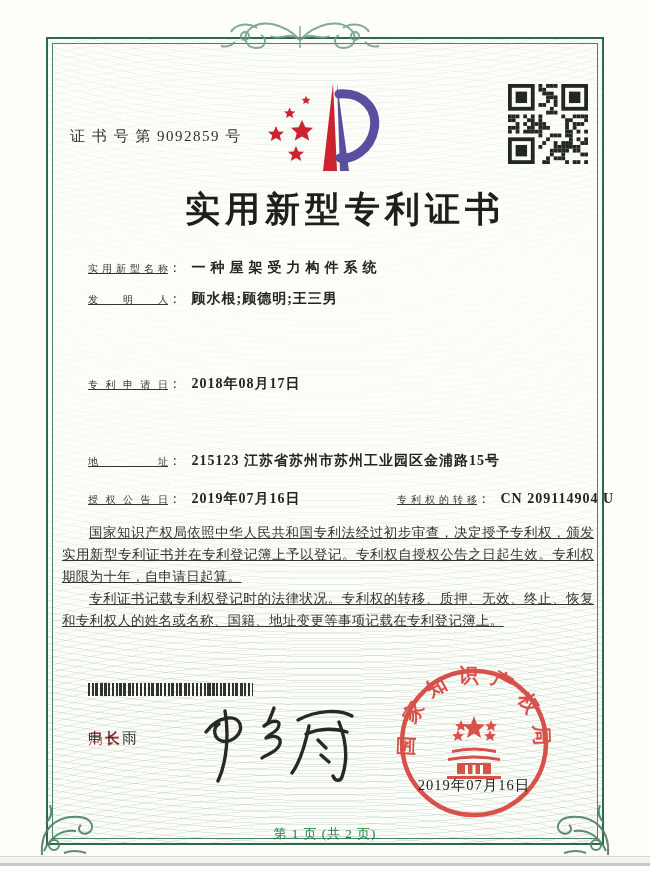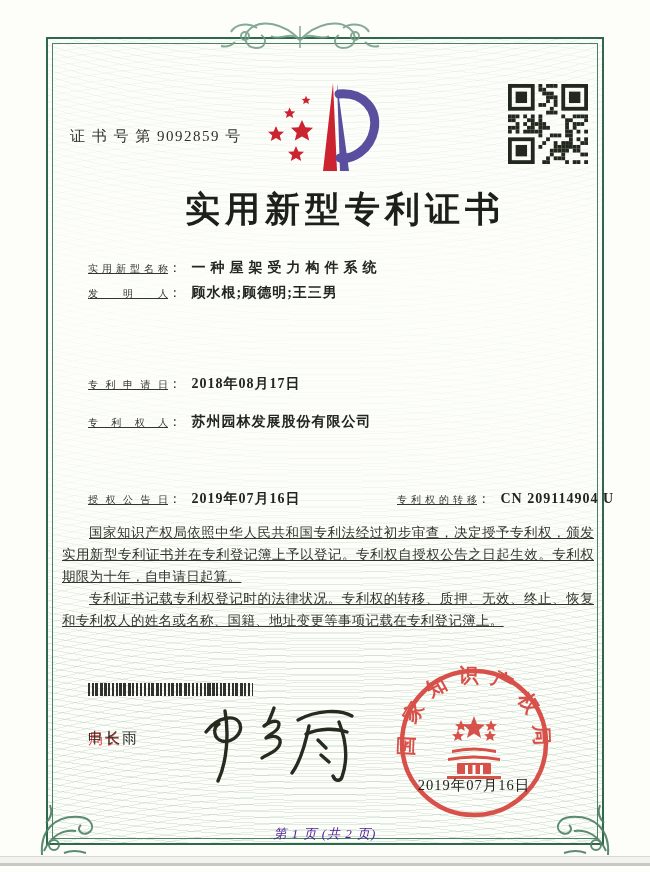--- a/index.html
+++ b/index.html
@@ -52,21 +52,21 @@
 
   .signer-title { position:absolute; left:88px; top:730px; font-size:15px; color:#ef4444; letter-spacing:2px; }
   .signer-name  { position:absolute; left:88px; top:729px; font-size:15px; color:#2c2e28; letter-spacing:2px; }
   .signature { position:absolute; left:188px; top:678px; }
 
   .seal { position:absolute; left:395px; top:664px; }
   .seal-date { position:absolute; left:398px; top:776px; width:152px; text-align:center;
     font-size:14.5px; color:#20221e; letter-spacing:1px; }
 
   .footer { position:absolute; left:0; top:825px; width:650px; text-align:center;
-    font-size:13px; color:#4c1d95; letter-spacing:1px;font-style:italic; }
+    font-size:13px; color:#15803d; letter-spacing:1px; }
 
   .ornament-top { position:absolute; left:205px; top:16px; }
   .ornament-bl  { position:absolute; left:36px; top:793px; }
   .ornament-br  { position:absolute; left:548px; top:793px; transform:scaleX(-1); }
 
   .scan-edge { position:absolute; left:0; top:856px; width:650px; height:10px;
     border-top:1px solid #d9d9d4; border-bottom:3px solid #c9c9c4; background:#f2f2ee; }
 </style>
 </head>
 <body>
@@ -257,28 +257,28 @@
         <rect x="1.90" y="55.24" width="22.86" height="22.86" fill="none" stroke="#23281f" stroke-width="3.81"></rect>
         <rect x="7.62" y="60.95" width="11.43" height="11.43" fill="#23281f"></rect>
       </svg>
   </div>
 
   <h1 class="title">实用新型专利证书</h1>
 
   <div class="frow" style="top:259px">
     <span class="flabel">实用新型名称</span><span class="fcolon">：</span><span class="fvalue wide">一种屋架受力构件系统</span>
   </div>
-  <div class="frow" style="top:284px">
+  <div class="frow" style="top:290px">
     <span class="flabel">发明人</span><span class="fcolon">：</span><span class="fvalue">顾水根;顾德明;王三男</span>
   </div>
   <div class="frow" style="top:375px">
     <span class="flabel">专利申请日</span><span class="fcolon">：</span><span class="fvalue">2018年08月17日</span>
   </div>
-  <div class="frow" style="top:413px">
-    <span class="flabel">专利权人</span><span class="fcolon">：</span><span class="fvalue">苏州园林发展股份有限公司</span>
+  <div class="frow" style="top:452px">
+    <span class="flabel">地址</span><span class="fcolon">：</span><span class="fvalue">215123 江苏省苏州市苏州工业园区金浦路15号</span>
   </div>
   <div class="frow" style="top:490px">
     <span class="flabel">授权公告日</span><span class="fcolon">：</span><span class="fvalue">2019年07月16日</span>
     <span class="grant-no">
       <span class="flabel">专利权的转移</span><span class="fcolon">：</span><span class="fvalue">CN 209114904 U</span>
     </span>
   </div>
 
   <div class="paras">
     <p>国家知识产权局依照中华人民共和国专利法经过初步审查，决定授予专利权，颁发实用新型专利证书并在专利登记簿上予以登记。专利权自授权公告之日起生效。专利权期限为十年，自申请日起算。</p>

